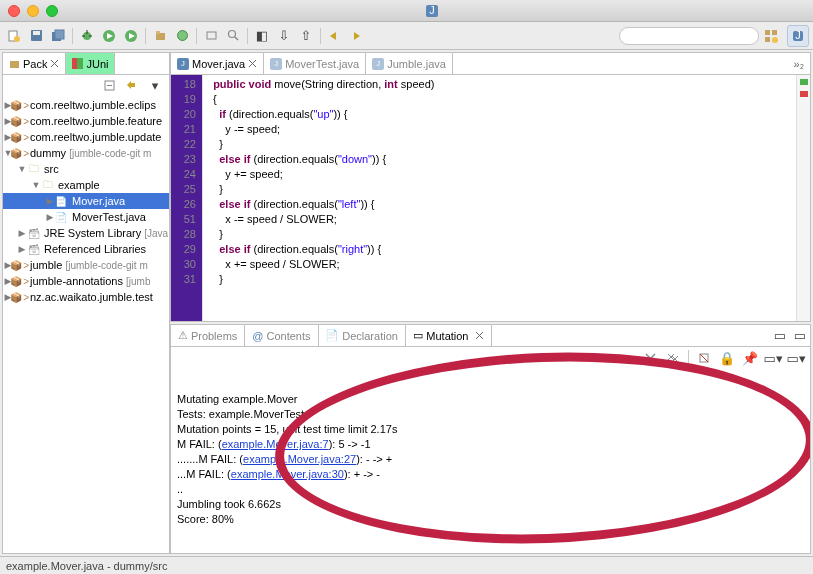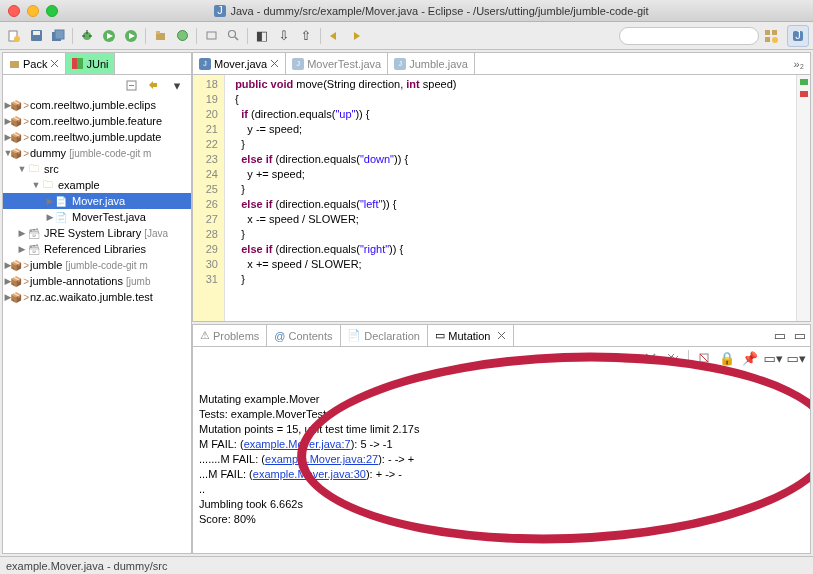--- a/index.html
+++ b/index.html
@@ -16,21 +16,21 @@
 .toolbar { height: 28px; background: #ececec; display: flex; align-items: center; padding: 0 4px; border-bottom: 1px solid #c0c0c0; gap: 2px; }
 .tbtn { width: 20px; height: 20px; display: flex; align-items: center; justify-content: center; color: #444; font-size: 13px; }
 .tbtn.run { color: #3a9c3a; }
 .tbtn.debug { color: #3a9c3a; }
 .tsep { width: 1px; height: 16px; background: #c8c8c8; margin: 0 2px; }
 .search { margin-left: auto; width: 140px; height: 18px; background: #fff; border: 1px solid #c7c7c7; border-radius: 9px; }
 .persp { width: 22px; height: 22px; background: #dce5f0; border: 1px solid #b4c5dc; border-radius: 3px; display: flex; align-items: center; justify-content: center; margin-left: 4px; }
 
 .workarea { flex: 1; display: flex; overflow: hidden; }
 
-.sidebar { width: 190px; background: #fff; border-right: 1px solid #c0c0c0; display: flex; flex-direction: column; margin: 2px 0 2px 2px; border: 1px solid #c0c0c0; }
+.sidebar { width: 168px; background: #fff; border-right: 1px solid #c0c0c0; display: flex; flex-direction: column; margin: 2px 0 2px 2px; border: 1px solid #c0c0c0; }
 .sbtabs { height: 22px; display: flex; border-bottom: 1px solid #c0c0c0; align-items: center; }
 .sbtab { padding: 3px 6px; display: flex; align-items: center; gap: 3px; border-right: 1px solid #c0c0c0; background: #fff; height: 100%; }
 .sbtab.inactive { background: #86efac; }
 .sbtab-x { display:inline-flex; align-items:center; }
 .sbtoolbar { height: 20px; display: flex; justify-content: flex-end; align-items: center; padding: 0 4px; gap: 3px; }
 .tree { flex: 1; overflow: hidden; padding: 2px 0; font-size: 11px; }
 .trow { display: flex; align-items: center; height: 16px; white-space: nowrap; padding-left: 2px; }
 .trow.sel { background: #3e75d6; color: #fff; }
 .twist { width: 10px; text-align: center; color: #7d7d7d; font-size: 9px; }
 .il0 { padding-left: 0px; }
@@ -45,21 +45,21 @@
 .dec { color: #888; font-size: 10px; text-align: center; }
 
 .main { flex: 1; display: flex; flex-direction: column; margin: 2px 2px 2px 0; gap: 2px; overflow: hidden; }
 
 .editor { flex: 1; background: #fff; border: 1px solid #c0c0c0; display: flex; flex-direction: column; overflow: hidden; }
 .edtabs { height: 22px; display: flex; border-bottom: 1px solid #c0c0c0; align-items: center; }
 .edtab { padding: 3px 6px; display: flex; align-items: center; gap: 3px; border-right: 1px solid #c0c0c0; color: #888; height: 100%; }
 .edtab.active { background: #fff; color: #000; }
 .edtab .j { display: inline-block; width: 12px; height: 12px; background: #5b86b5; border-radius: 2px; color: #fff; font-size: 7px; text-align: center; line-height: 12px; }
 .edbody { flex: 1; display: flex; overflow: hidden; }
-.gutter { width: 32px; background: #fef9c3; border-right: 1px solid #e0e0e0; text-align: right; padding: 2px 6px 0 0; color: #888; font-family: Menlo, Monaco, monospace; font-size: 11px; line-height: 15px; }
+.gutter { width: 32px; background: #4c1d95; border-right: 1px solid #e0e0e0; text-align: right; padding: 2px 6px 0 0; color: #888; font-family: Menlo, Monaco, monospace; font-size: 11px; line-height: 15px; }
 .code { flex: 1; padding: 2px 4px; font-family: Menlo, Monaco, monospace; font-size: 11px; line-height: 15px; white-space: pre; color: #000; overflow: hidden; }
 .kw { color: #7f0055; font-weight: bold; }
 .str { color: #2a00ff; }
 .overview-ruler { width: 14px; background: #f5f5f5; border-left: 1px solid #e0e0e0; position: relative; }
 .ov-green { position:absolute; top:4px; right:2px; width:8px; height:6px; background:#4caf50; }
 .ov-red { position:absolute; top:16px; right:2px; width:8px; height:6px; background:#d94545; }
 
 .bottom { height: 230px; background: #fff; border: 1px solid #c0c0c0; display: flex; flex-direction: column; overflow: hidden; position: relative; }
 .btabs { height: 22px; display: flex; border-bottom: 1px solid #c0c0c0; align-items: center; }
 .btab { padding: 3px 7px; display: flex; align-items: center; gap: 3px; border-right: 1px solid #c0c0c0; color: #888; height: 100%; }
@@ -83,21 +83,20 @@
     <div class="tl min"></div>
     <div class="tl max"></div>
   </div>
   <div class="title">
     <span>
       <svg width="12" height="12">
           <rect width="12" height="12" rx="2" fill="#5b86b5"></rect>
           <text x="6" y="9" text-anchor="middle" fill="#fff" font-size="8">J</text>
         </svg>
     </span>
-    <span>Java - dummy/src/example/Mover.java - Eclipse - /Users/utting/jumble/jumble-code-git</span>
   </div>
 </div>
 
 <div class="toolbar">
   <div class="tbtn">
       <svg width="14" height="14">
         <rect x="2" y="2" width="8" height="10" fill="#fff" stroke="#888"></rect>
         <circle cx="10" cy="10" r="3" fill="#f3c14b"></circle>
       </svg>
     </div>
@@ -313,21 +312,21 @@
         <div class="gutter" id="gutter">
             <div>18</div>
             <div>19</div>
             <div>20</div>
             <div>21</div>
             <div>22</div>
             <div>23</div>
             <div>24</div>
             <div>25</div>
             <div>26</div>
-            <div>27</div>
+            <div>51</div>
             <div>28</div>
             <div>29</div>
             <div>30</div>
             <div>31</div>
           </div>
         <div class="code" id="code"><div>  <span class="kw">public</span> <span class="kw">void</span> move(String direction, <span class="kw">int</span> speed)</div><div>  {</div><div>    <span class="kw">if</span> (direction.equals(<span class="str">"up"</span>)) {</div><div>      y -= speed;</div><div>    }</div><div>    <span class="kw">else</span> <span class="kw">if</span> (direction.equals(<span class="str">"down"</span>)) {</div><div>      y += speed;</div><div>    }</div><div>    <span class="kw">else</span> <span class="kw">if</span> (direction.equals(<span class="str">"left"</span>)) {</div><div>      x -= speed / SLOWER;</div><div>    }</div><div>    <span class="kw">else</span> <span class="kw">if</span> (direction.equals(<span class="str">"right"</span>)) {</div><div>      x += speed / SLOWER;</div><div>    }</div></div>
         <div class="overview-ruler">
           <div class="ov-green"></div>
           <div class="ov-red"></div>
         </div>

